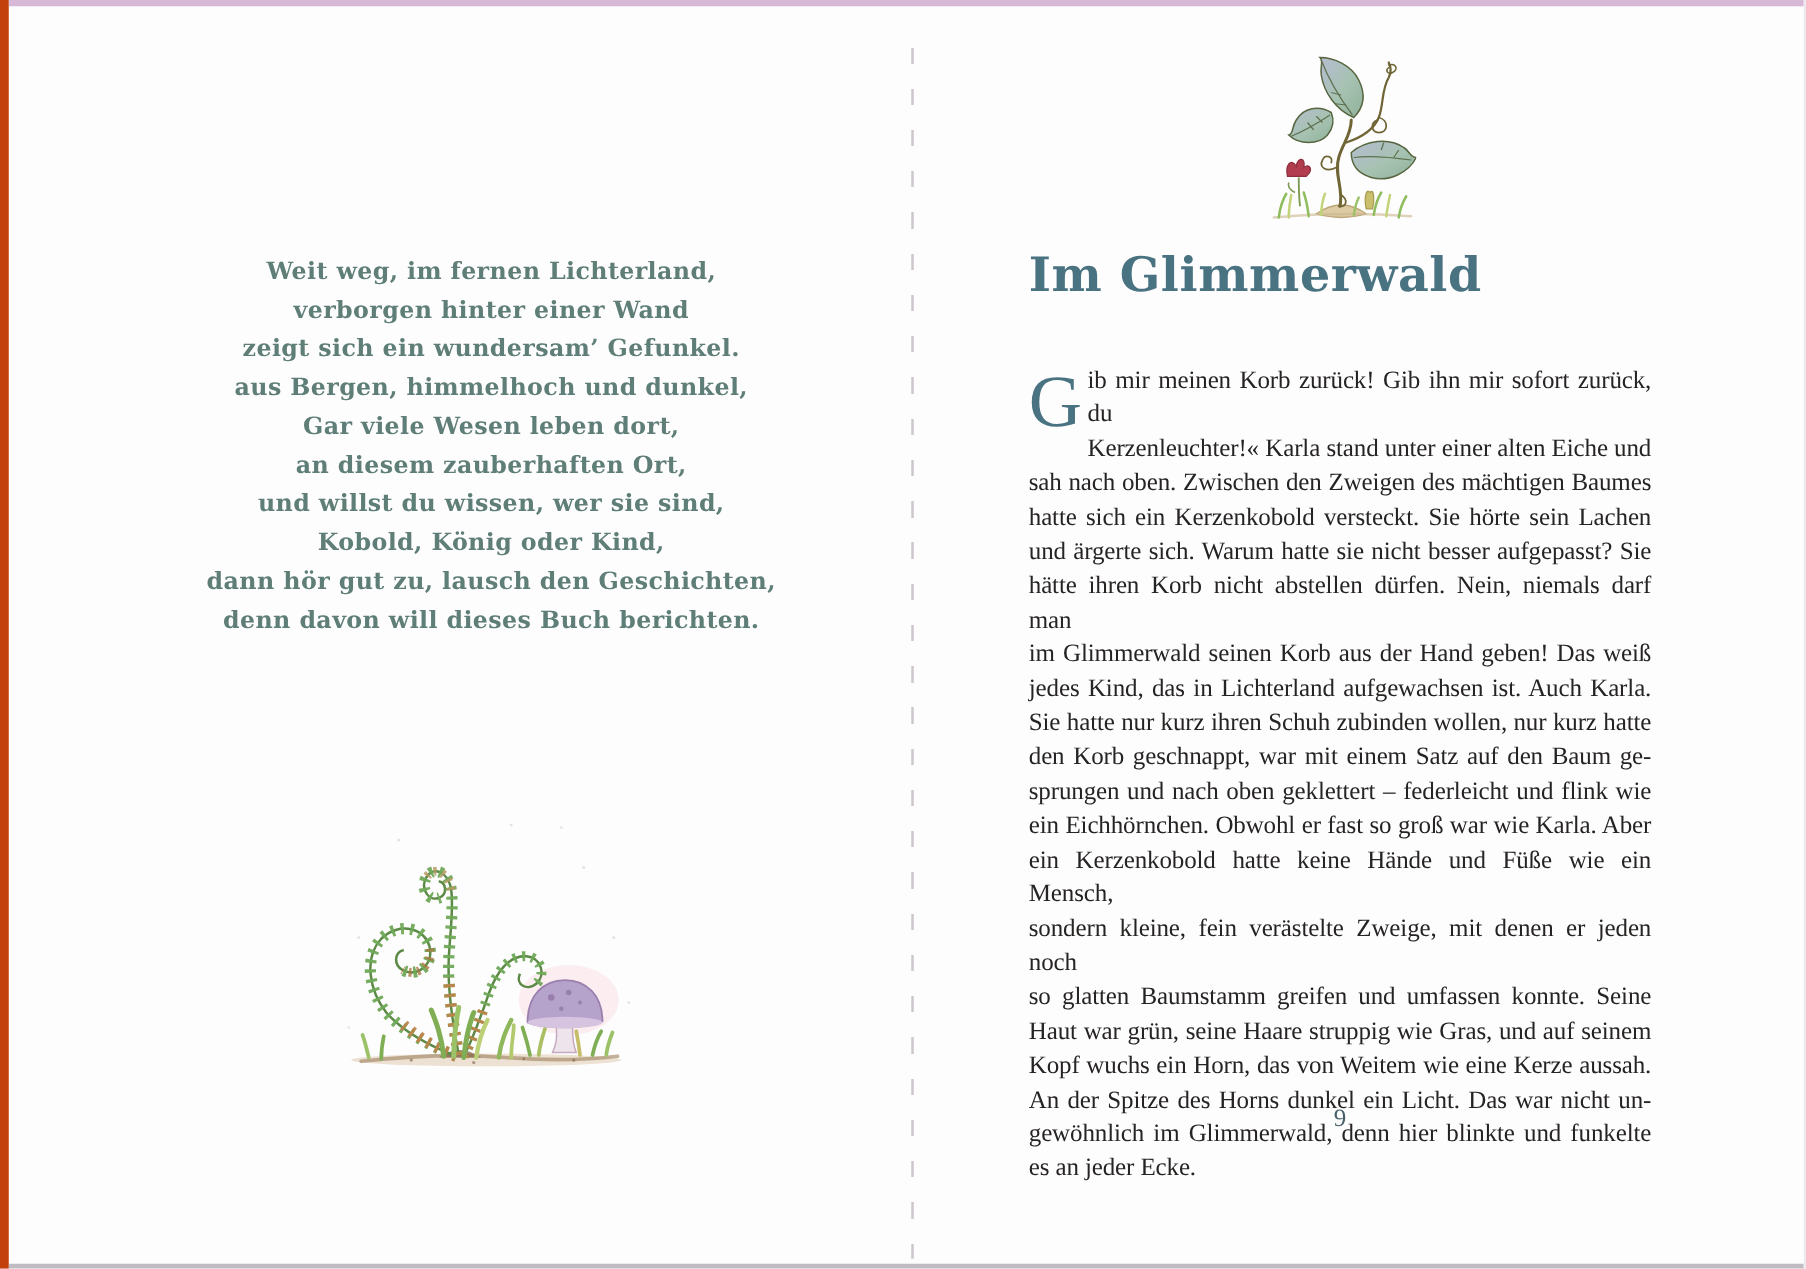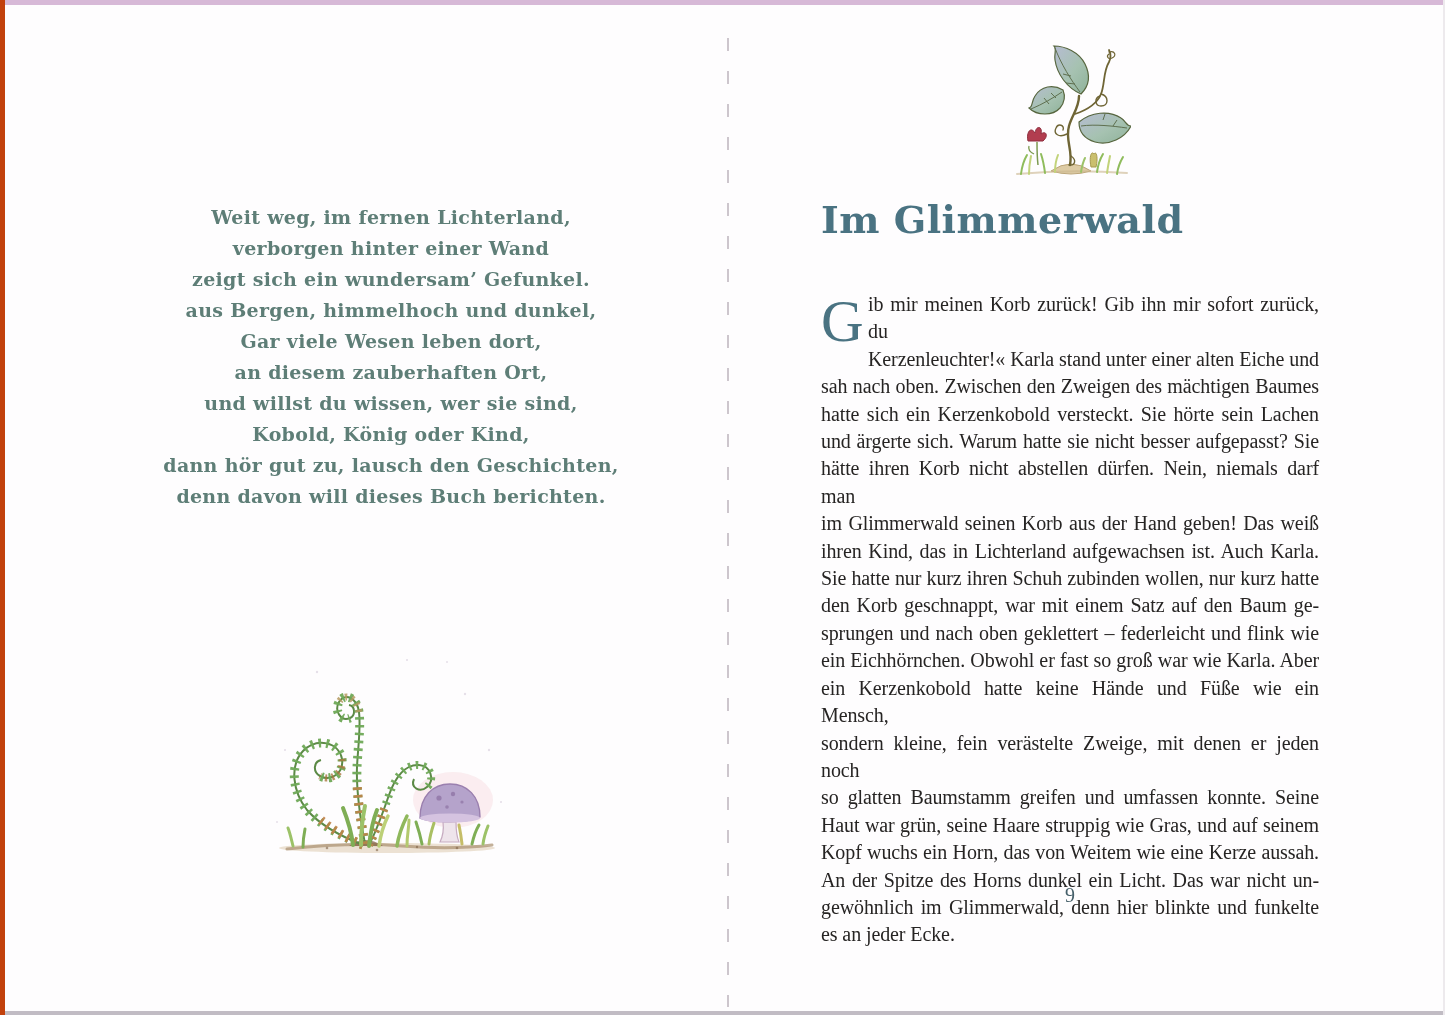--- a/index.html
+++ b/index.html
@@ -1,21 +1,21 @@
 <!DOCTYPE html>
 <html style="--poem-text: #5e7e77; --heading-text: #4a7382; --body-text: #262423; --page-number: #46606a; --top-edge: #c9a2ca; --bottom-edge: #b2abb5; --spine-dash: #cdc6cd; --fern-green: #6fa957; --fern-brown: #c08148; --mushroom-purple: #b5a3cb; --leaf-gray-green: #a6c2b1; --flower-red: #b23d4f;"><head>
 <meta charset="utf-8">
 <style>
   * { margin:0; padding:0; box-sizing:border-box; }
   body { background:#e9e6ea; font-family:"Liberation Serif", serif; }
 
   .screen {
     position:relative; width:1445px; height:1015px;
     background:#fefdfe; overflow:hidden;
-    border-left:5px solid #c2410c; border-right:2px solid #edeaed;
+    border-left:7px solid #c2410c; border-right:2px solid #edeaed;
   }
   .edge-top   { position:absolute; top:0; left:0; right:0; height:5px; background:var(--top-edge); opacity:.75; }
   .edge-bottom{ position:absolute; bottom:0; left:0; right:0; height:4px; background:var(--bottom-edge); opacity:.8; }
 
   .spine {
     position:absolute; left:722px; top:38px; bottom:8px; width:2px;
     background:repeating-linear-gradient(to bottom, var(--spine-dash) 0 13px, transparent 13px 33px);
   }
 
   
@@ -215,21 +215,21 @@
     <div class="body-block">
       <span class="dropcap">G</span>
       <div class="body-lines">
           <div class="body-line">ib mir meinen Korb zurück! Gib ihn mir sofort zurück, du</div>
           <div class="body-line">Kerzenleuchter!« Karla stand unter einer alten Eiche und</div>
           <div class="body-line">sah nach oben. Zwischen den Zweigen des mächtigen Baumes</div>
           <div class="body-line">hatte sich ein Kerzenkobold versteckt. Sie hörte sein Lachen</div>
           <div class="body-line">und ärgerte sich. Warum hatte sie nicht besser aufgepasst? Sie</div>
           <div class="body-line">hätte ihren Korb nicht abstellen dürfen. Nein, niemals darf man</div>
           <div class="body-line">im Glimmerwald seinen Korb aus der Hand geben! Das weiß</div>
-          <div class="body-line">ihren Kind, das in Lichterland aufgewachsen ist. Auch Karla.</div>
+          <div class="body-line">jedes Kind, das in Lichterland aufgewachsen ist. Auch Karla.</div>
           <div class="body-line">Sie hatte nur kurz ihren Schuh zubinden wollen, nur kurz hatte</div>
           <div class="body-line">den Korb geschnappt, war mit einem Satz auf den Baum ge-</div>
           <div class="body-line">sprungen und nach oben geklettert – federleicht und flink wie</div>
           <div class="body-line">ein Eichhörnchen. Obwohl er fast so groß war wie Karla. Aber</div>
           <div class="body-line">ein Kerzenkobold hatte keine Hände und Füße wie ein Mensch,</div>
           <div class="body-line">sondern kleine, fein verästelte Zweige, mit denen er jeden noch</div>
           <div class="body-line">so glatten Baumstamm greifen und umfassen konnte. Seine</div>
           <div class="body-line">Haut war grün, seine Haare struppig wie Gras, und auf seinem</div>
           <div class="body-line">Kopf wuchs ein Horn, das von Weitem wie eine Kerze aussah.</div>
           <div class="body-line">An der Spitze des Horns dunkel ein Licht. Das war nicht un-</div>

